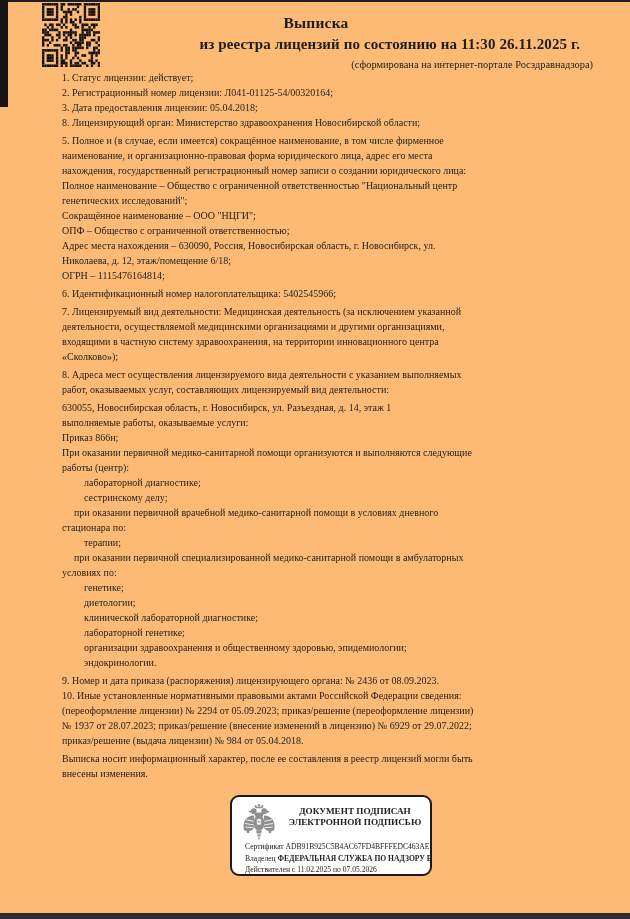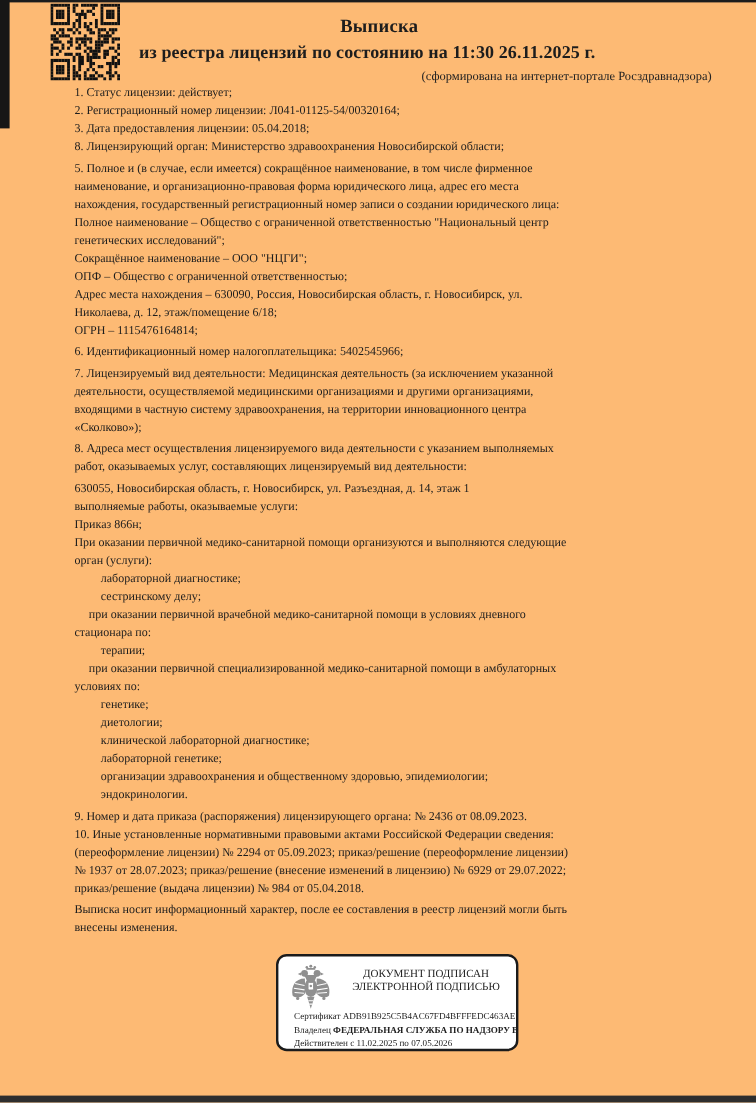--- a/index.html
+++ b/index.html
@@ -7,35 +7,35 @@
         font-family:"Liberation Serif",serif;color:#1d1d1d;}
   
   .edge-top{position:absolute;left:0;top:0;width:630px;height:2px;background:#1c1c1c;}
   .edge-left{position:absolute;left:0;top:0;width:8px;height:107px;background:#161616;}
   .edge-bottom{position:absolute;left:0;top:913px;width:630px;height:6px;background:#2e2e2e;}
   
   .qr{position:absolute;left:42px;top:3px;}
   
   .title1{position:absolute;left:62px;top:14px;width:508px;text-align:center;
           font-weight:bold;font-size:15.5px;letter-spacing:.2px;}
-  .title2{position:absolute;left:32px;top:36px;width:548px;text-align:center;
+  .title2{position:absolute;left:32px;top:36px;width:548px;text-align:right;
           font-weight:bold;font-size:15px;letter-spacing:.1px;}
   .formed-note{position:absolute;right:37px;top:59px;font-size:10.4px;color:#222;}
   
   .body{position:absolute;left:62px;top:70px;width:512px;font-size:10px;}
   .ln{line-height:15px;white-space:nowrap;}
   .ln.gap{margin-top:3px;}
   .ln.ind1{padding-left:12px;}
   .ln.ind2{padding-left:22px;}
   
   .stamp{position:absolute;left:230px;top:795px;width:202px;height:81px;background:#fff;
          border:2px solid #1b1b1b;border-radius:9px;overflow:hidden;box-sizing:border-box;}
   .stamp-eagle{position:absolute;left:8px;top:6px;}
   .stamp-head{position:absolute;left:52px;top:9px;width:142px;text-align:center;
-              font-weight:normal;font-size:9.2px;line-height:11px;color:#222;}
+              font-weight:bold;font-size:9.2px;line-height:11px;color:#222;}
   .stamp-cert{position:absolute;left:13px;top:44px;width:200px;font-size:7.6px;line-height:11.5px;
               color:#222;white-space:nowrap;}
   .stamp-cert b{font-weight:bold;}
 </style>
 </head>
 <body>
 
 <div class="page">
 
   <div class="edge-top"></div>
@@ -380,21 +380,21 @@
       <div class="ln ind0 gap">7. Лицензируемый вид деятельности: Медицинская деятельность (за исключением указанной</div>
       <div class="ln ind0">деятельности, осуществляемой медицинскими организациями и другими организациями,</div>
       <div class="ln ind0">входящими в частную систему здравоохранения, на территории инновационного центра</div>
       <div class="ln ind0">«Сколково»);</div>
       <div class="ln ind0 gap">8. Адреса мест осуществления лицензируемого вида деятельности с указанием выполняемых</div>
       <div class="ln ind0">работ, оказываемых услуг, составляющих лицензируемый вид деятельности:</div>
       <div class="ln ind0 gap">630055, Новосибирская область, г. Новосибирск, ул. Разъездная, д. 14, этаж 1</div>
       <div class="ln ind0">выполняемые работы, оказываемые услуги:</div>
       <div class="ln ind0">Приказ 866н;</div>
       <div class="ln ind0">При оказании первичной медико-санитарной помощи организуются и выполняются следующие</div>
-      <div class="ln ind0">орган (услуги):</div>
+      <div class="ln ind0">работы (центр):</div>
       <div class="ln ind2">лабораторной диагностике;</div>
       <div class="ln ind2">сестринскому делу;</div>
       <div class="ln ind1">при оказании первичной врачебной медико-санитарной помощи в условиях дневного</div>
       <div class="ln ind0">стационара по:</div>
       <div class="ln ind2">терапии;</div>
       <div class="ln ind1">при оказании первичной специализированной медико-санитарной помощи в амбулаторных</div>
       <div class="ln ind0">условиях по:</div>
       <div class="ln ind2">генетике;</div>
       <div class="ln ind2">диетологии;</div>
       <div class="ln ind2">клинической лабораторной диагностике;</div>

